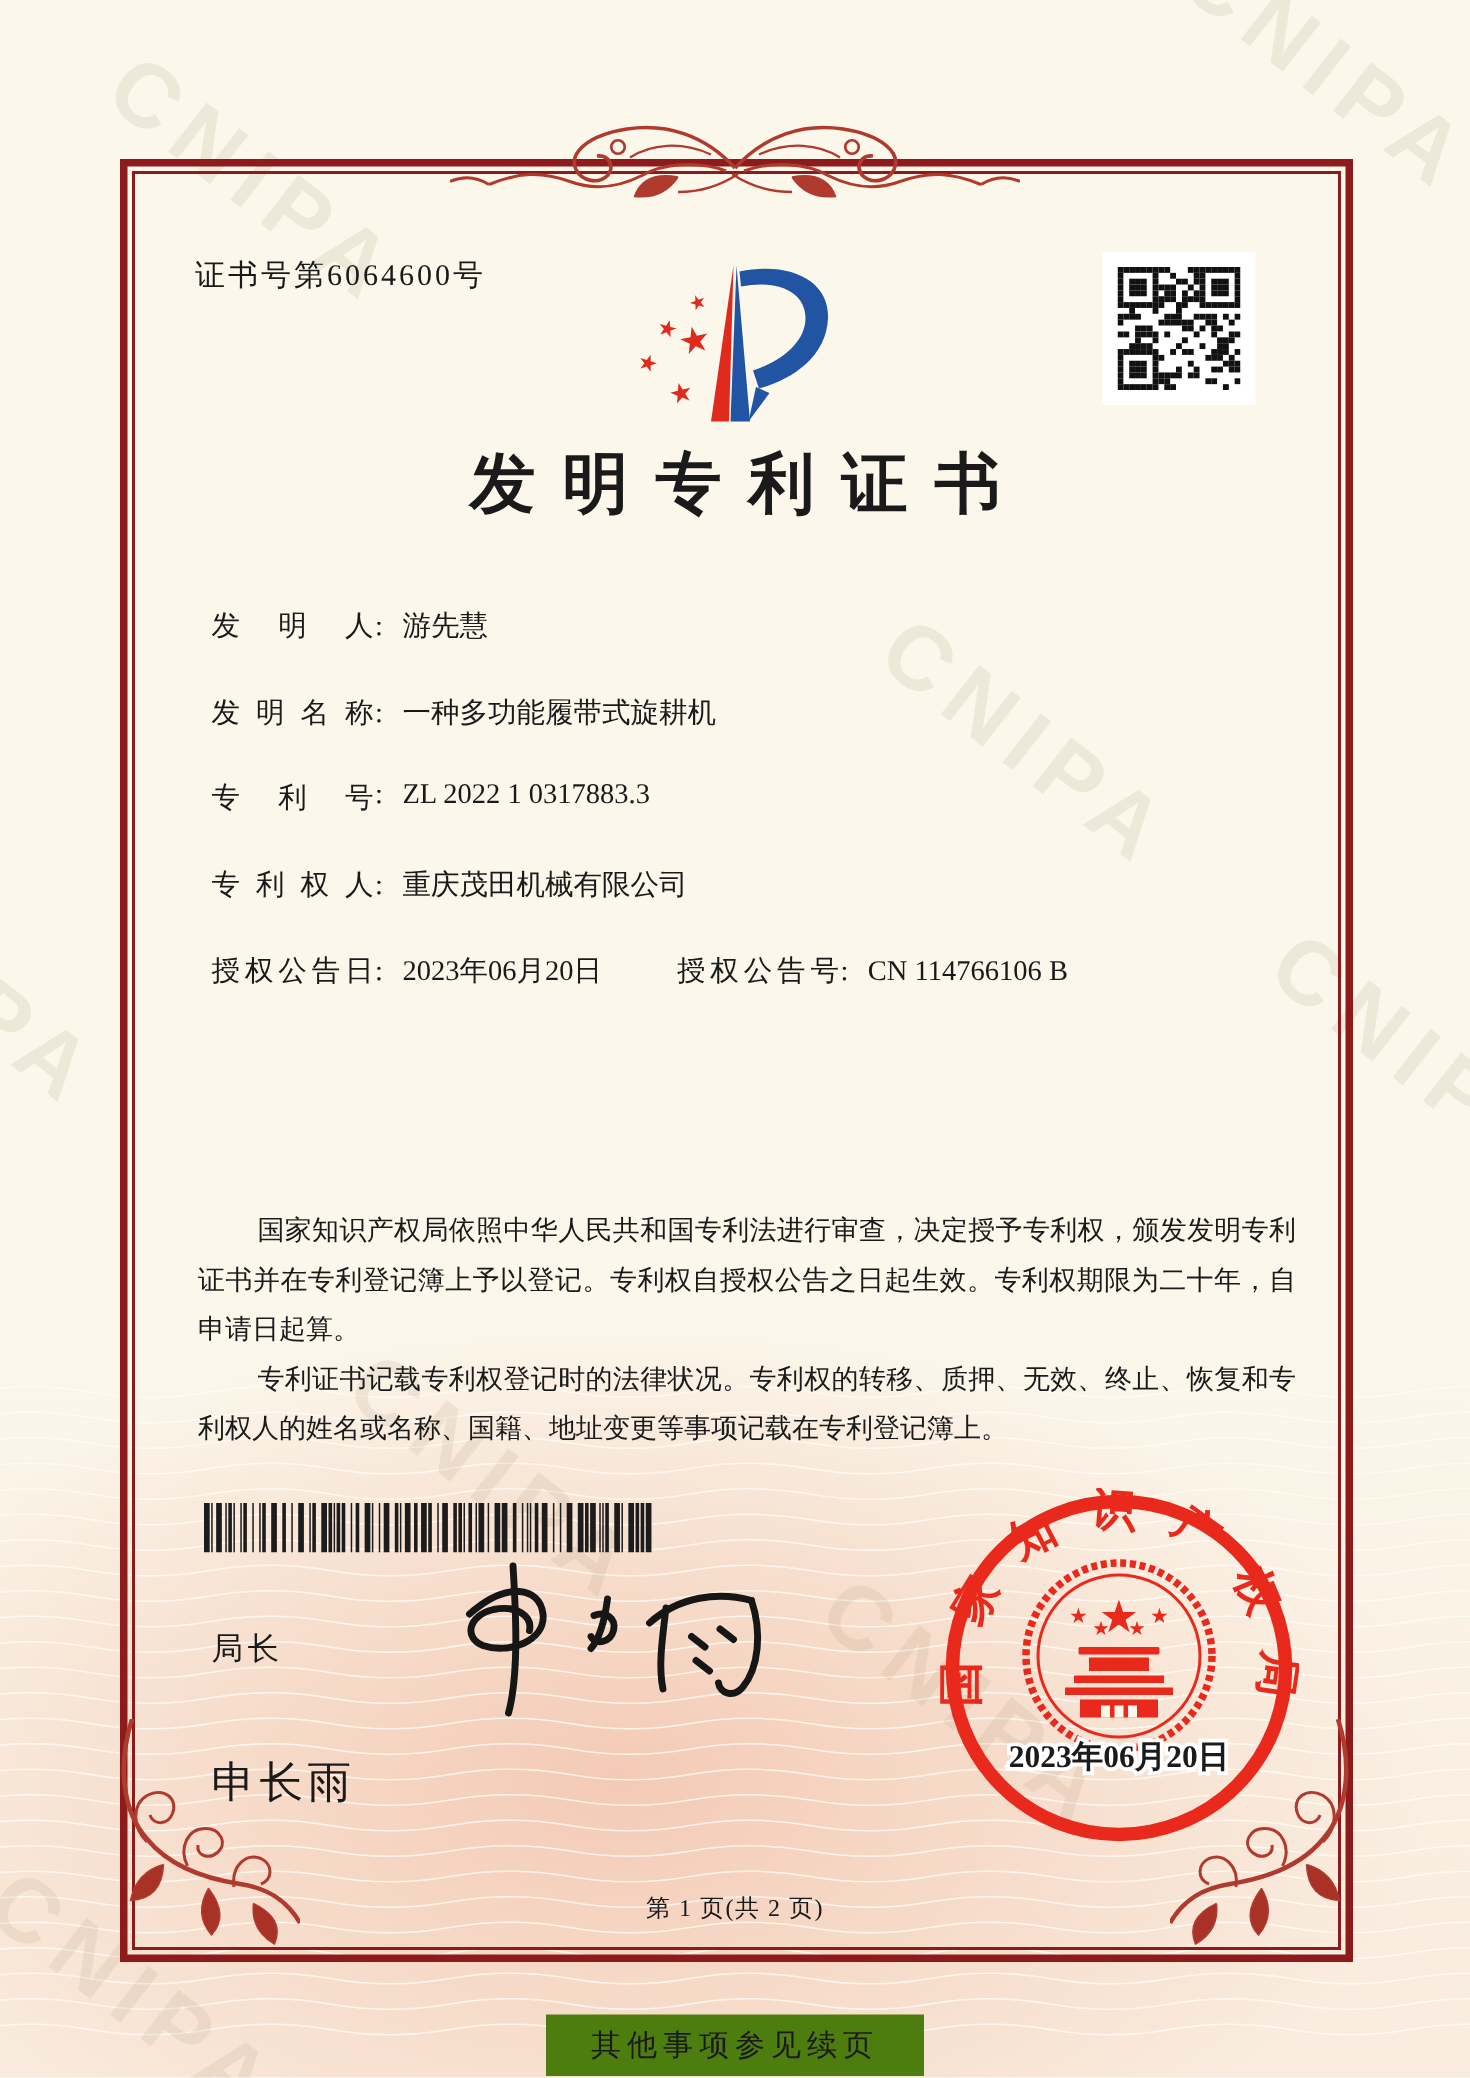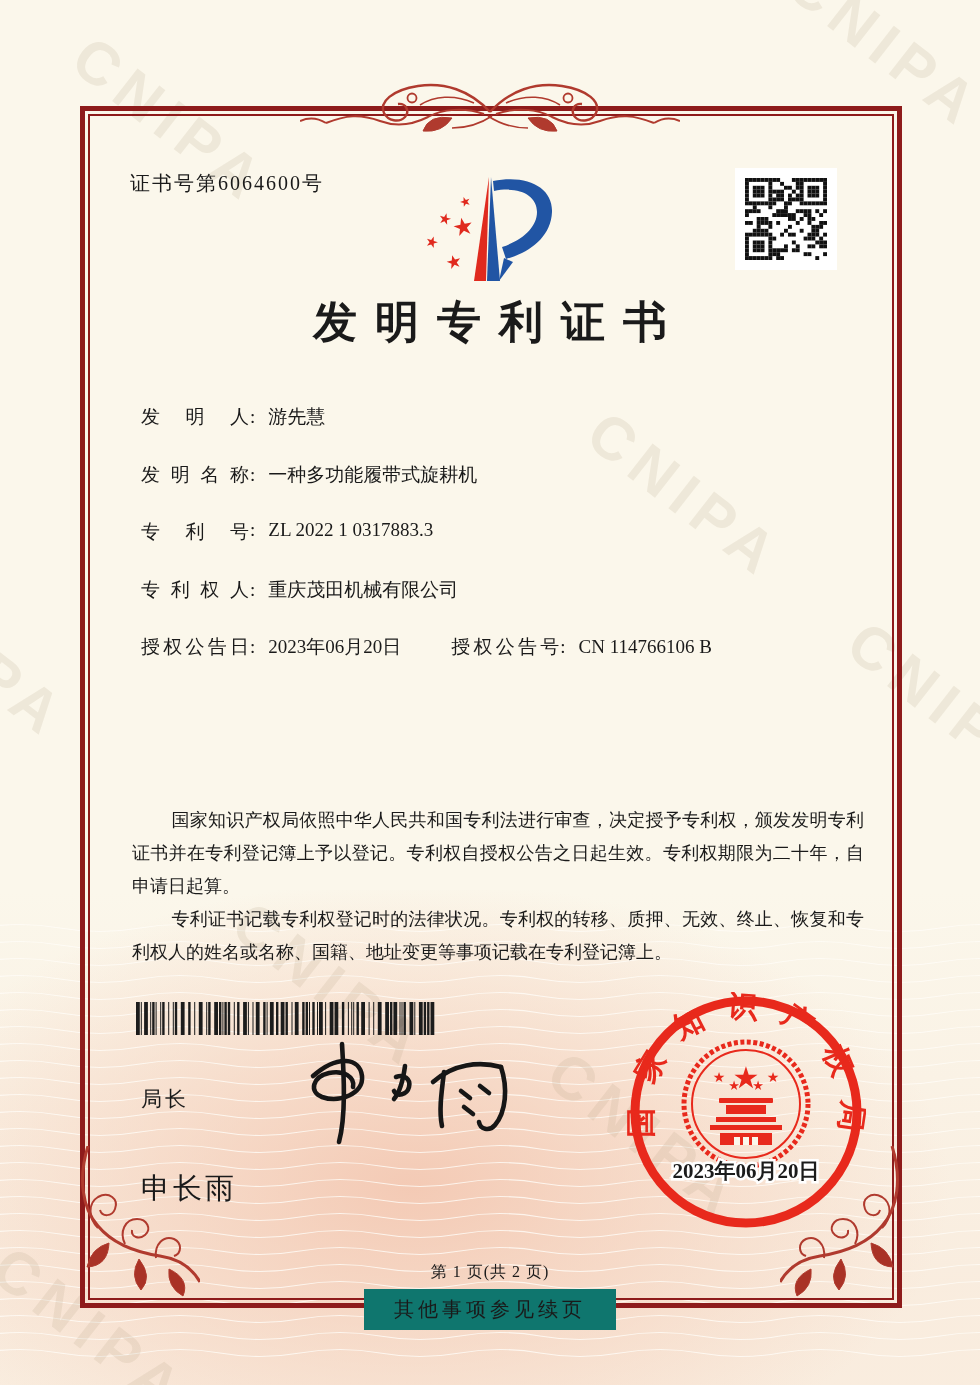--- a/index.html
+++ b/index.html
@@ -44,21 +44,21 @@
   .director-name{position:absolute;left:141px;top:1133px;font-family:Liberation Mono, monospace;
      font-size:29px;letter-spacing:3px;margin-top:36px;}
   .signature{position:absolute;left:283px;top:1036px;}
   .signature path{fill:none;stroke:#161616;stroke-width:4.6;stroke-linecap:round;stroke-linejoin:round;}
   .seal{position:absolute;left:626px;top:992px;}
   .seal .ring-text{font-size:30px;font-weight:bold;letter-spacing:22px;fill:var(--seal-red,#e8291c);
      font-family:"Liberation Serif","DejaVu Serif",serif;}
   .seal .seal-date{font-size:21px;font-weight:600;fill:#1b1b1b;paint-order:stroke;stroke:#fff;stroke-width:5px;
      font-family:"Liberation Serif","DejaVu Serif",serif;}
   .page-number{position:absolute;left:0;width:980px;top:1262px;text-align:center;font-size:16px;letter-spacing:1px;}
-  .note-box{position:absolute;left:50%;top:1289px;transform:translateX(-50%);background:#0f766e;
+  .note-box{position:absolute;left:50%;top:1343px;transform:translateX(-50%);background:#4d7c0f;
      padding:7px 30px;font-size:20px;letter-spacing:4px;white-space:nowrap;}
 </style>
 </head>
 <body>
 
 <div class="page">
 
   <div class="peach-tint"></div>
   <svg class="waves" width="980" height="460" viewBox="0 0 980 460">
       <path d="M-20 6 q40 -7 80 0 t 80 0 t 80 0 t 80 0 t 80 0 t 80 0 t 80 0 t 80 0 t 80 0 t 80 0 t 80 0 t 80 0 t 80 0 t 80 0 t 80 0"></path>

